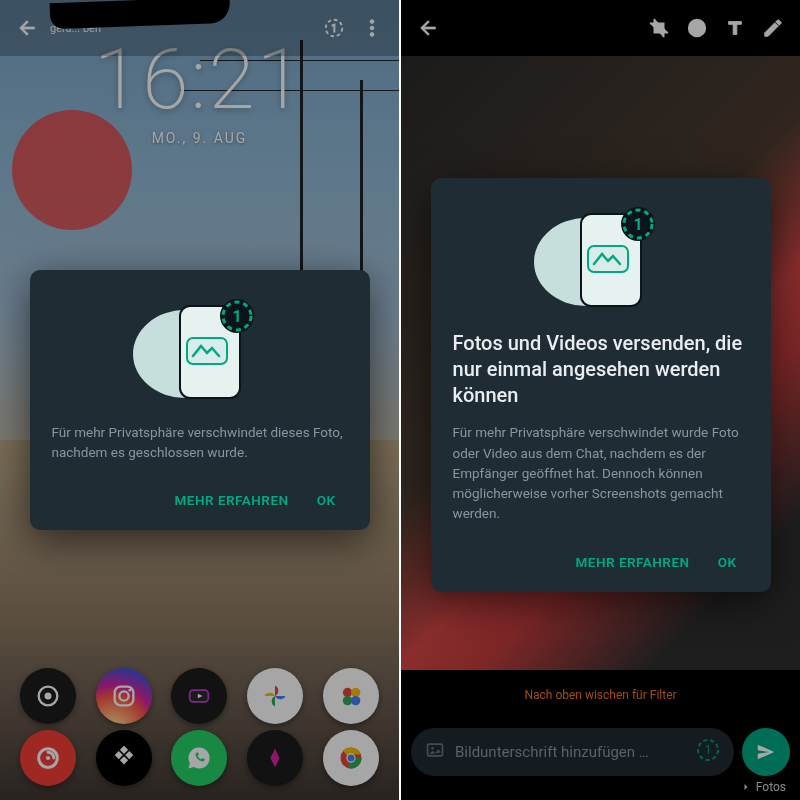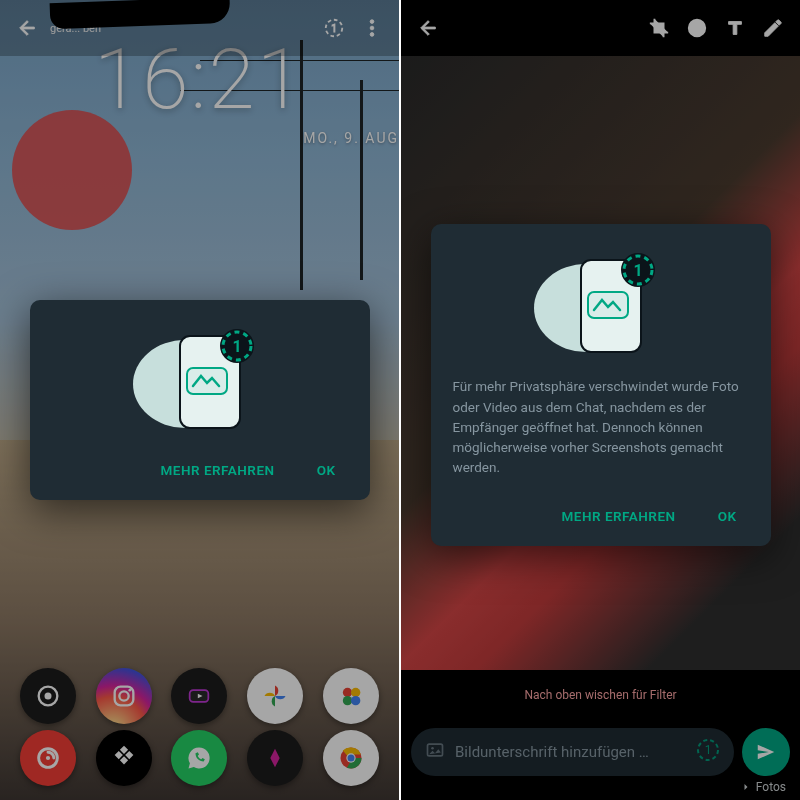--- a/index.html
+++ b/index.html
@@ -7,21 +7,21 @@
   .split{display:flex;width:800px;height:608px}
   .pane{width:400px;height:800px;position:relative;overflow:hidden}
   .divider{width:2px;height:800px;background:#fff;flex:none}
   
   .wall{position:absolute;inset:0;background:linear-gradient(180deg,#7aa6c9 0%,#8fb6d4 20%,#a5c1d8 40%,#c7b79a 60%,#8c7055 80%,#3d3730 100%)}
   .sun{position:absolute;left:12px;top:110px;width:120px;height:120px;border-radius:50%;background:#e04a4a;opacity:.85}
   .pole{position:absolute;top:40px;width:3px;height:250px;background:#1e2427}
   .wire{position:absolute;height:1px;background:#1e2427}
   .street{position:absolute;left:0;right:0;top:55%;bottom:0;background:linear-gradient(180deg,#bda988 0%,#8d7964 50%,#3f3733 100%)}
   .clock-time{position:absolute;top:30px;left:0;right:0;text-align:center;color:#fff;font-weight:200;font-size:84px;letter-spacing:2px;text-shadow:0 2px 6px rgba(0,0,0,.3)}
-  .clock-date{position:absolute;top:130px;left:0;right:0;text-align:right;color:#fff;font-size:14px;letter-spacing:2px;text-shadow:0 1px 3px rgba(0,0,0,.4)}
+  .clock-date{position:absolute;top:130px;left:0;right:0;text-align:center;color:#fff;font-size:14px;letter-spacing:2px;text-shadow:0 1px 3px rgba(0,0,0,.4)}
   
   .topbar{position:absolute;top:0;left:0;right:0;height:56px;display:flex;align-items:center;padding:0 8px;color:#fff;z-index:5}
   .topbar.dark{background:rgba(0,0,0,.25)}
   .topbar .sp{flex:1}
   .ico{width:22px;height:22px;display:flex;align-items:center;justify-content:center;margin:0 8px}
   .ico svg{width:22px;height:22px;fill:#fff;stroke:#fff}
   .presence{font-size:11px;color:#eee;margin-left:4px}
   .scribble{position:absolute;top:0;left:50px;width:180px;height:26px;background:#000;border-radius:0 0 20px 14px;transform:rotate(-2deg)}
   
   .dock{position:absolute;bottom:8px;left:0;right:0;padding:0 10px}
@@ -32,25 +32,25 @@
   .pane.right{background:#000}
   .photo-bg{position:absolute;left:0;right:0;top:56px;bottom:130px;background:linear-gradient(135deg,#2a2a2a 0%,#4a3b2f 45%,#d44545 60%,#c23c3c 68%,#2f2f2f 85%)}
   .topbar.right{background:#000}
   
   .overlay{position:absolute;inset:0;background:rgba(0,0,0,.35);display:flex;align-items:center;justify-content:center;z-index:10}
   .dialog{width:340px;background:#1f2c34;border-radius:10px;padding:24px 22px 12px;color:#e9edef;box-shadow:0 10px 40px rgba(0,0,0,.6)}
   .dialog.right{margin-top:-30px}
   .dlg-ill{display:flex;justify-content:center;margin-bottom:18px}
   .dlg-title{font-size:20px;font-weight:500;line-height:1.3;margin-bottom:14px;color:#e9edef}
   .dlg-body{font-size:13.5px;line-height:1.5;color:#8696a0;margin-bottom:20px}
-  .dlg-actions{display:flex;justify-content:flex-end;gap:18px}
+  .dlg-actions{display:flex;justify-content:flex-end;gap:4px}
   .dlg-btn{background:none;border:none;color:#00a884;font-size:13.5px;font-weight:600;letter-spacing:.5px;padding:10px 12px;cursor:pointer}
   
   .caption-area{position:absolute;left:0;right:0;bottom:0;padding:8px 10px 6px;background:#000}
-  .filter-hint{text-align:center;color:#fca5a5;font-size:12px;margin-bottom:8px;position:absolute;bottom:90px;left:0;right:0}
+  .filter-hint{text-align:center;color:#f97316;font-size:12px;margin-bottom:8px;position:absolute;bottom:90px;left:0;right:0}
   .caption-row{display:flex;align-items:center;gap:8px}
   .caption-pill{flex:1;background:#1f2c34;border-radius:28px;height:48px;display:flex;align-items:center;padding:0 14px;color:#8696a0;font-size:15px}
   .caption-pill .pico{margin-right:10px;opacity:.7}
   .send-btn{width:48px;height:48px;border-radius:50%;background:#00a884;display:flex;align-items:center;justify-content:center;flex:none}
   .once-badge{margin-left:auto;opacity:.9}
   .recip{display:flex;justify-content:flex-end;align-items:center;gap:4px;color:#cfd4d6;font-size:12px;margin-top:4px;padding-right:4px}
   .recip svg{width:12px;height:12px;fill:#cfd4d6}
 </style>
 </head>
 <body>
@@ -176,20 +176,21 @@
           <svg width="150" height="110" viewBox="0 0 150 110">
             <ellipse cx="60" cy="60" rx="52" ry="44" fill="#c7dfdc"></ellipse>
             <rect x="55" y="12" width="60" height="92" rx="10" fill="#e6f2f0" stroke="#0b141a" stroke-width="2"></rect>
             <rect x="62" y="44" width="40" height="26" rx="6" fill="#d9ece9" stroke="#00a884" stroke-width="2"></rect>
             <path d="M68 62l8-10 6 7 5-5 7 8" fill="none" stroke="#00a884" stroke-width="2.5" stroke-linecap="round"></path>
             <circle cx="112" cy="22" r="17" fill="#0b141a"></circle>
             <circle cx="112" cy="22" r="14" fill="none" stroke="#00a884" stroke-width="3" stroke-dasharray="5 4"></circle>
             <text x="112" y="28" text-anchor="middle" font-size="16" font-weight="bold" fill="#00a884">1</text>
           </svg>
         </div>
+        <div class="dlg-body">Für mehr Privatsphäre verschwindet dieses Foto, nachdem es geschlossen wurde.</div>
         <div class="dlg-actions">
           <button class="dlg-btn">MEHR ERFAHREN</button>
           <button class="dlg-btn">OK</button>
         </div>
       </div>
     </div>
   </div>
 
   <div class="divider"></div>
 
@@ -264,20 +265,21 @@
           <svg width="150" height="110" viewBox="0 0 150 110">
             <ellipse cx="60" cy="60" rx="52" ry="44" fill="#c7dfdc"></ellipse>
             <rect x="55" y="12" width="60" height="92" rx="10" fill="#e6f2f0" stroke="#0b141a" stroke-width="2"></rect>
             <rect x="62" y="44" width="40" height="26" rx="6" fill="#d9ece9" stroke="#00a884" stroke-width="2"></rect>
             <path d="M68 62l8-10 6 7 5-5 7 8" fill="none" stroke="#00a884" stroke-width="2.5" stroke-linecap="round"></path>
             <circle cx="112" cy="22" r="17" fill="#0b141a"></circle>
             <circle cx="112" cy="22" r="14" fill="none" stroke="#00a884" stroke-width="3" stroke-dasharray="5 4"></circle>
             <text x="112" y="28" text-anchor="middle" font-size="16" font-weight="bold" fill="#00a884">1</text>
           </svg>
         </div>
+        <div class="dlg-title">Fotos und Videos versenden, die nur einmal angesehen werden können</div>
         <div class="dlg-body">Für mehr Privatsphäre verschwindet wurde Foto oder Video aus dem Chat, nachdem es der Empfänger geöffnet hat. Dennoch können möglicherweise vorher Screenshots gemacht werden.</div>
         <div class="dlg-actions">
           <button class="dlg-btn">MEHR ERFAHREN</button>
           <button class="dlg-btn">OK</button>
         </div>
       </div>
     </div>
   </div>
 
 </div>

